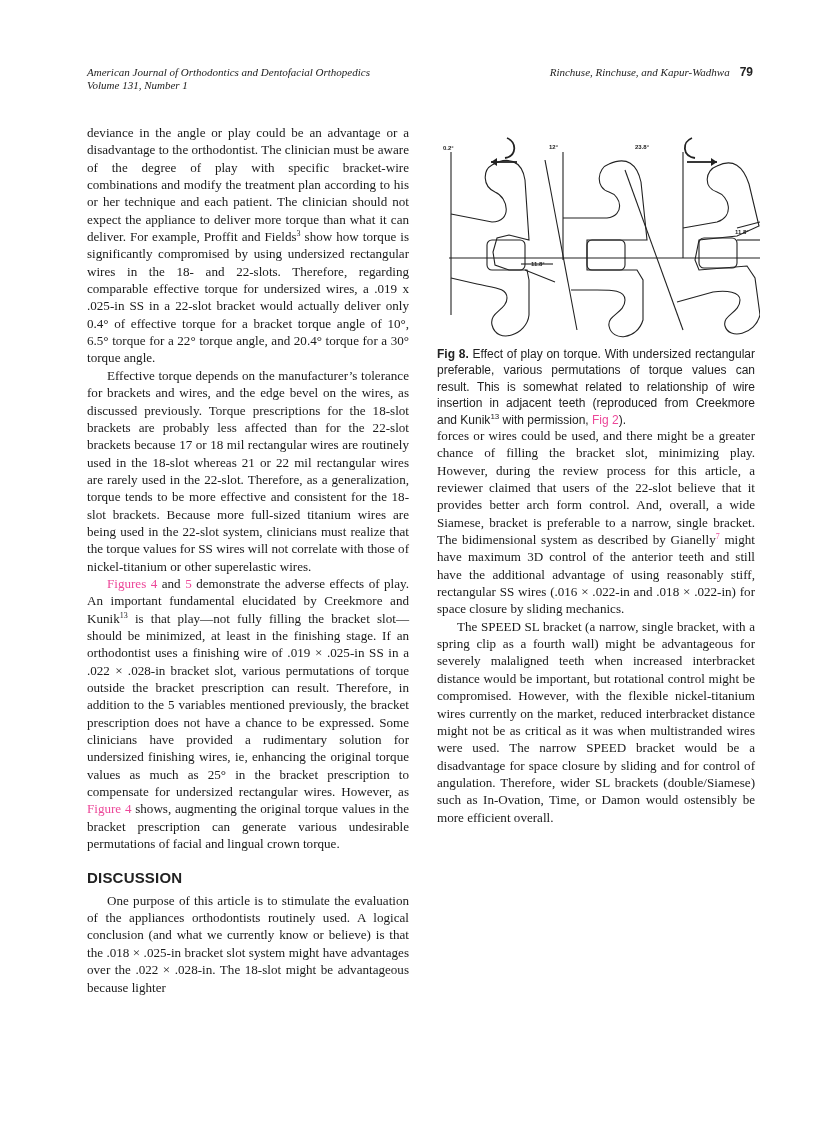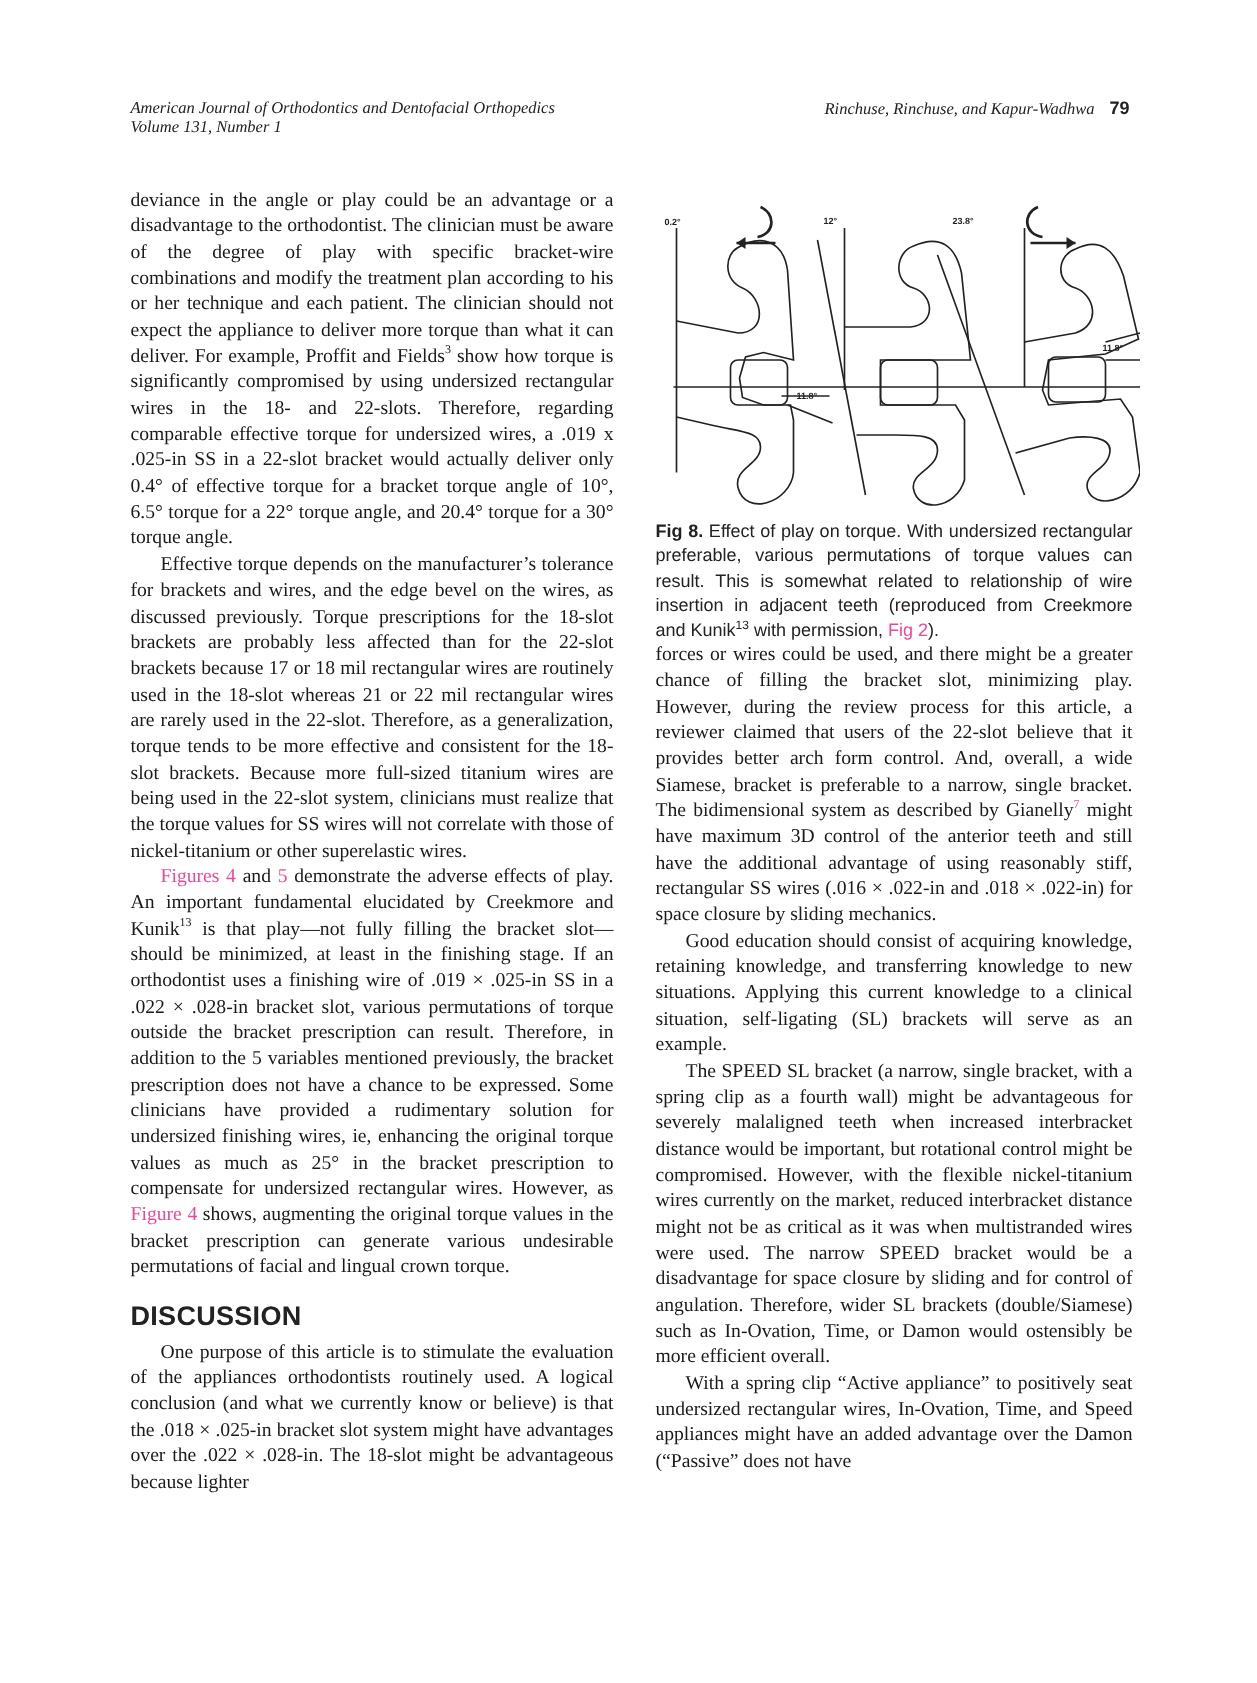--- a/index.html
+++ b/index.html
@@ -8,21 +8,21 @@
   .header .left { position:absolute; left:0; top:0; }
   .header .right { position:absolute; right:0; top:0; }
   .header .pnum { font-style:normal; font-weight:bold; font-family:"Liberation Sans", sans-serif; font-size:12px; margin-left:10px;margin-top:20px; }
   .col { position:absolute; font-family:"Liberation Serif", serif; font-size:13.1px; line-height:17.35px; text-align:justify; color:#1a1a1a; }
   .col-left { left:87px; top:124px; width:322px; }
   .col-right { left:437px; top:427px; width:318px; }
   .col p { margin:0; text-indent:0; }
   .col p.ind { text-indent:20px; }
   .link { color:#ec4899; }
   sup { font-size:8px; line-height:0; vertical-align:super; }
-  h2.section { font-family:"Liberation Sans", sans-serif; font-weight:bold; font-size:18px; margin:17px 0 5px 0; letter-spacing:0.2px; color:#222; }
+  h2.section { font-family:"Liberation Sans", sans-serif; font-weight:bold; font-size:15px; margin:17px 0 5px 0; letter-spacing:0.2px; color:#222; }
   .figure { position:absolute; left:437px; top:130px; width:323px; height:215px; }
   .caption { position:absolute; left:437px; top:346px; width:318px; font-family:"Liberation Sans", sans-serif; font-size:12px; line-height:16.4px; text-align:justify; color:#222; }
   .caption .fig-label { font-weight:bold; }
 </style>
 </head>
 <body>
 
 <div class="header">
   <div class="left">
     <div>American Journal of Orthodontics and Dentofacial Orthopedics</div>
@@ -83,16 +83,14 @@
     </g>
   </svg>
 </div>
 
 <div class="caption">
   <span class="fig-label">Fig 8.</span><span> Effect of play on torque. With undersized rectangular preferable, various permutations of torque values can result. This is somewhat related to relationship of wire insertion in adjacent teeth (reproduced from Creekmore and Kunik</span><sup>13</sup><span> with permission, </span><a class="link">Fig 2</a><span>).</span>
 </div>
 
 <div class="col col-right">
   <p><span>forces or wires could be used, and there might be a greater chance of filling the bracket slot, minimizing play. However, during the review process for this article, a reviewer claimed that users of the 22-slot believe that it provides better arch form control. And, overall, a wide Siamese, bracket is preferable to a narrow, single bracket. The bidimensional system as described by Gianelly</span><sup class="link">7</sup><span> might have maximum 3D control of the anterior teeth and still have the additional advantage of using reasonably stiff, rectangular SS wires (.016 × .022-in and .018 × .022-in) for space closure by sliding mechanics.</span></p>
-  <p class="ind">Good education should consist of acquiring knowledge, retaining knowledge, and transferring knowledge to new situations. Applying this current knowledge to a clinical situation, self-ligating (SL) brackets will serve as an example.</p>
   <p class="ind">The SPEED SL bracket (a narrow, single bracket, with a spring clip as a fourth wall) might be advantageous for severely malaligned teeth when increased interbracket distance would be important, but rotational control might be compromised. However, with the flexible nickel-titanium wires currently on the market, reduced interbracket distance might not be as critical as it was when multistranded wires were used. The narrow SPEED bracket would be a disadvantage for space closure by sliding and for control of angulation. Therefore, wider SL brackets (double/Siamese) such as In-Ovation, Time, or Damon would ostensibly be more efficient overall.</p>
-  <p class="ind">With a spring clip “Active appliance” to positively seat undersized rectangular wires, In-Ovation, Time, and Speed appliances might have an added advantage over the Damon (“Passive” does not have</p>
 </div>
 
 </body></html>

